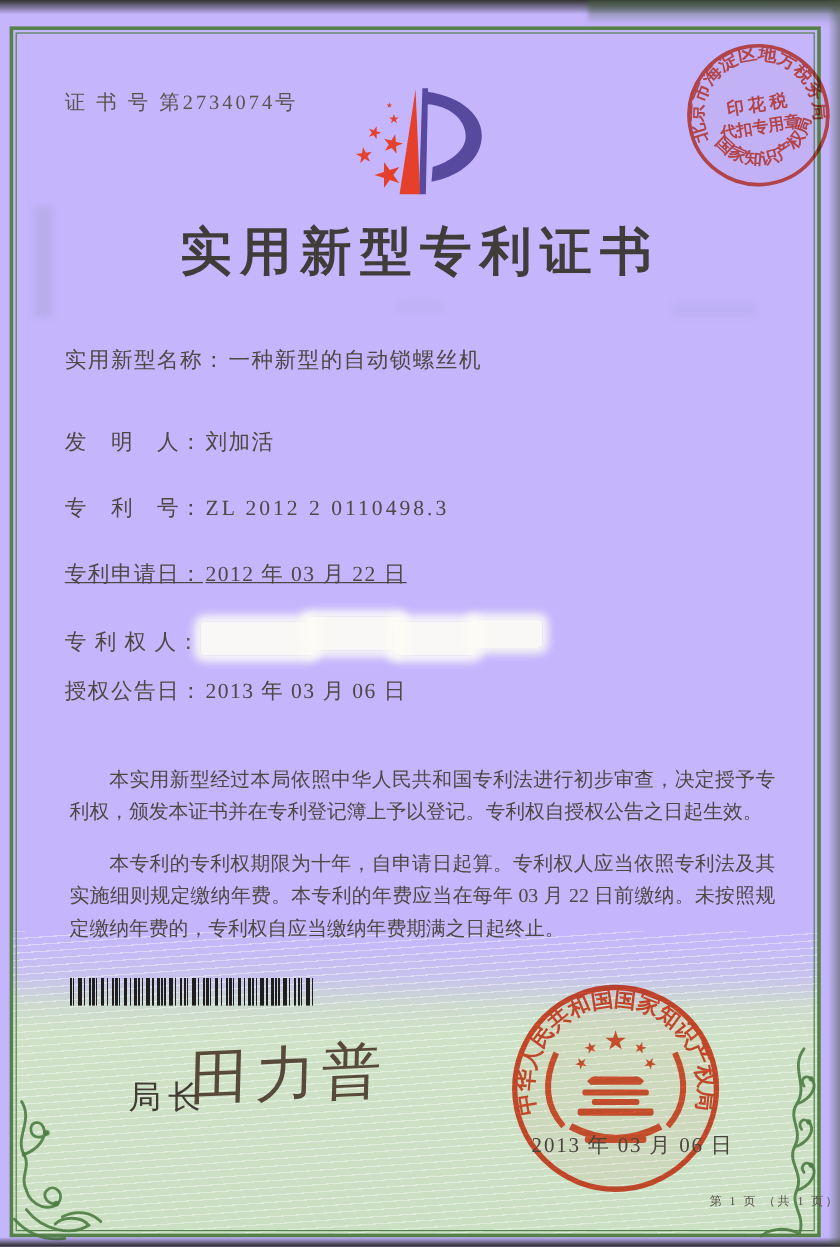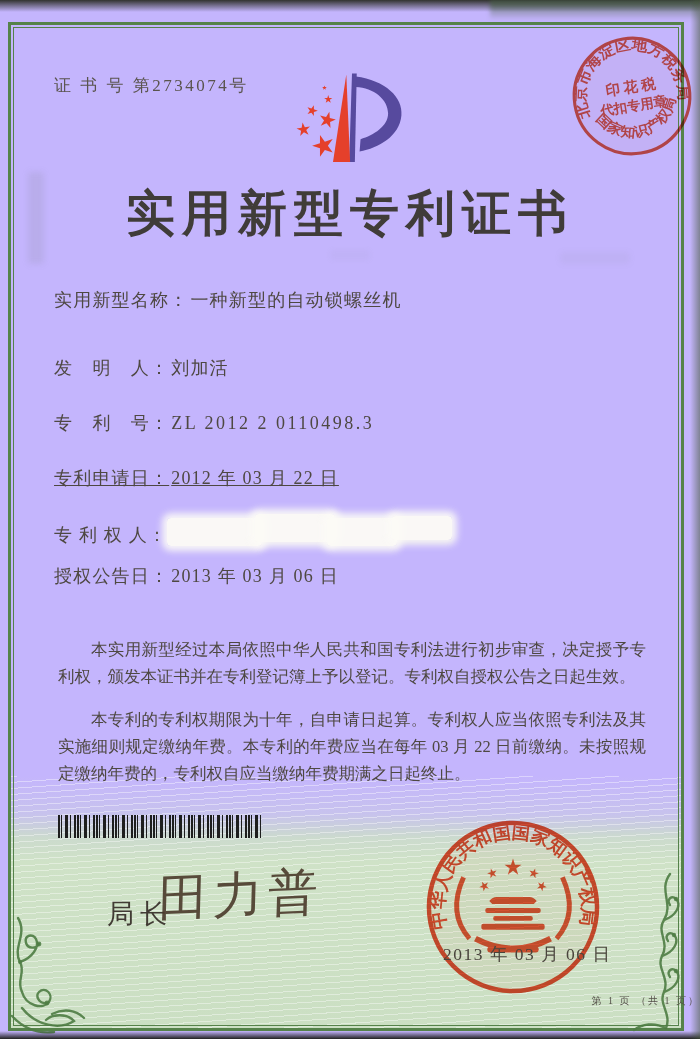--- a/index.html
+++ b/index.html
@@ -33,21 +33,21 @@
   
   .cert-no{position:absolute;left:54px;top:74px;font-size:17px;letter-spacing:2.5px;color:#5a544e;z-index:4;}
   
   .logo{position:absolute;left:276px;top:70px;width:152px;height:106px;z-index:4;}
   
   .tax-stamp{position:absolute;left:568px;top:32px;width:128px;height:128px;
     transform:rotate(-9deg);opacity:.88;z-index:5;mix-blend-mode:multiply;}
   .tax-stamp text{font-family:"Liberation Serif","DejaVu Serif",serif;font-weight:700;}
   
   .title{position:absolute;left:0;right:0;top:181px;margin:0;text-align:center;
-    font-size:49px;font-weight:700;letter-spacing:7px;color:#403c39;z-index:4;font-family:Liberation Serif, serif;}
+    font-size:43px;font-weight:700;letter-spacing:7px;color:#403c39;z-index:4;font-family:Liberation Serif, serif;}
   
   .field{position:absolute;left:54px;width:610px;font-size:18px;letter-spacing:1.2px;
     color:#4e4842;white-space:nowrap;z-index:4;}
   .fvalue{margin-left:2px;}
   
   .redact-wrap{display:inline-block;position:relative;width:300px;height:26px;vertical-align:-7px;}
   .redact-line{position:absolute;left:4px;top:16px;width:280px;height:4px;
     background:rgba(130,128,120,.22);filter:blur(2px);}
   .redact{position:absolute;top:-4px;height:28px;background:rgba(252,251,246,.96);
     box-shadow:0 0 7px 5px rgba(252,251,246,.92);border-radius:4px;}

